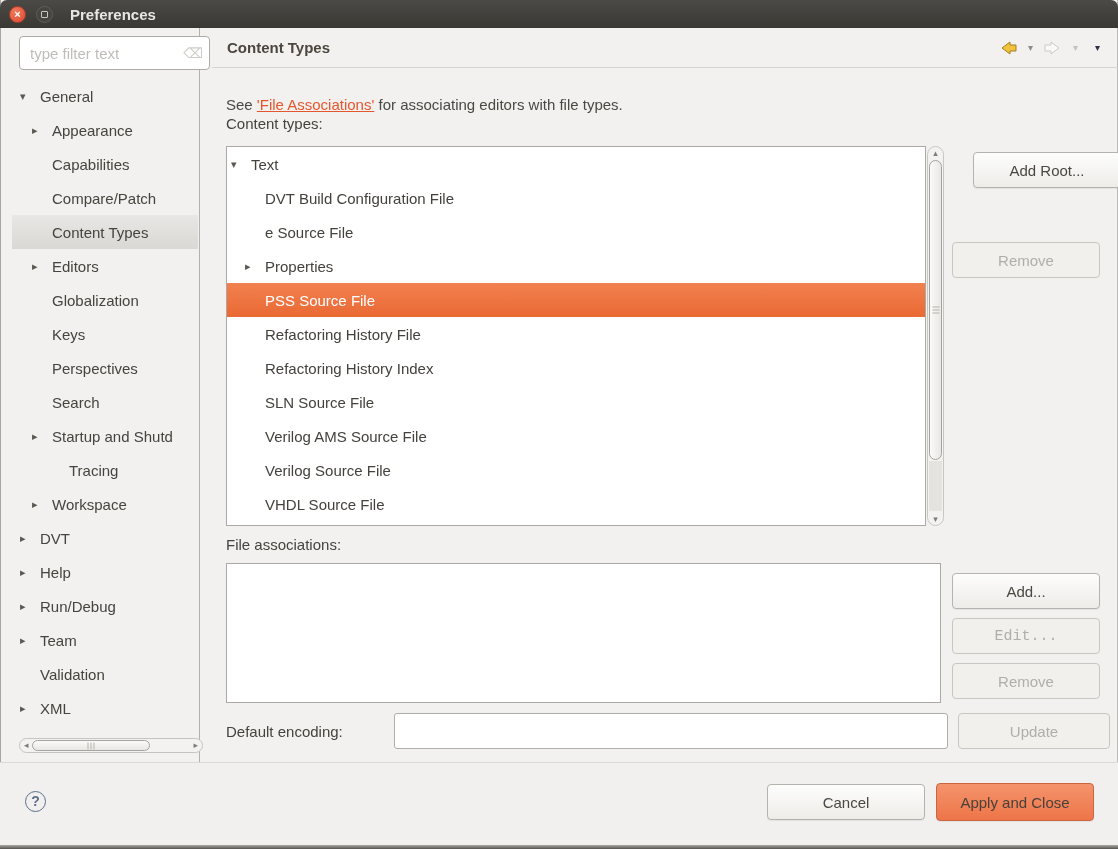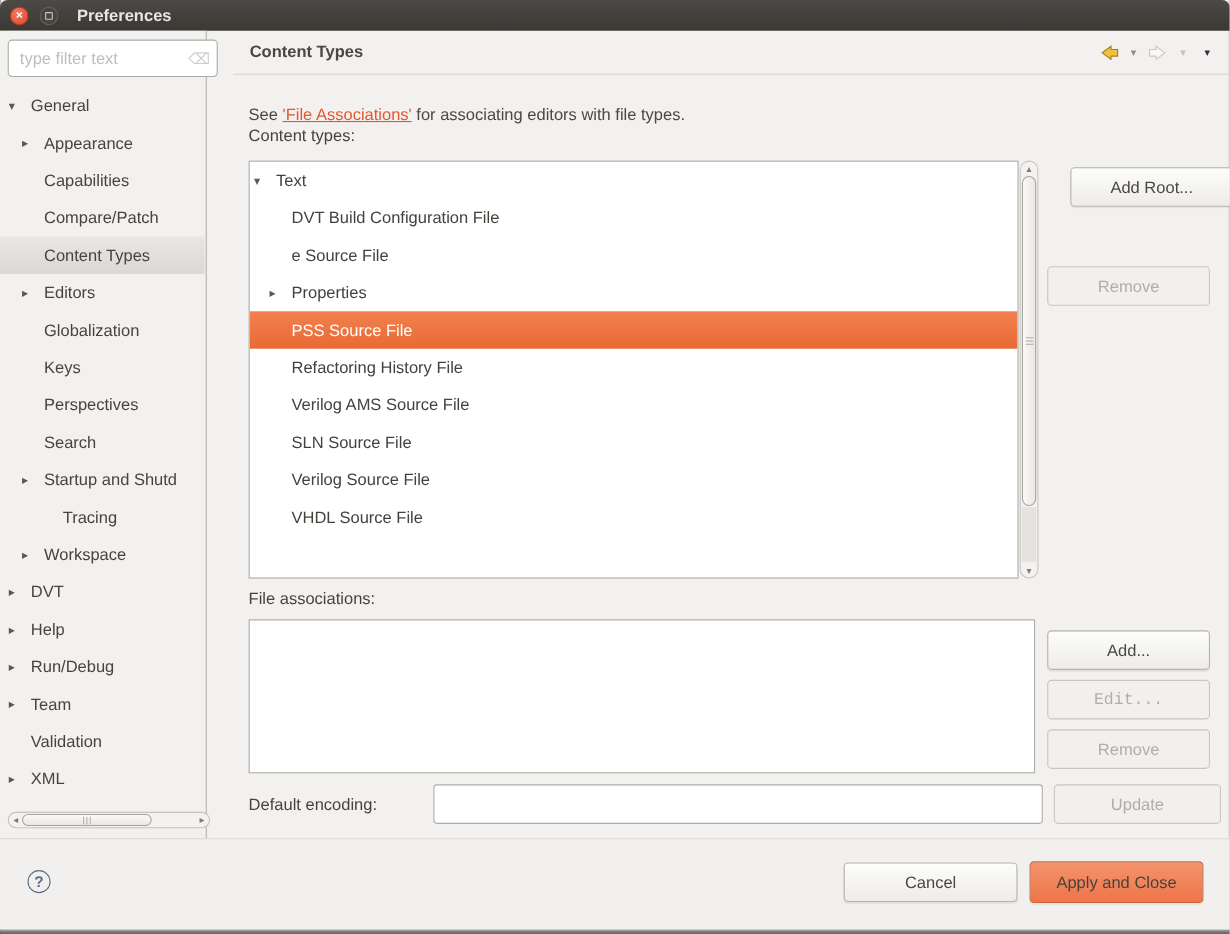--- a/index.html
+++ b/index.html
@@ -17,21 +17,21 @@
             text-align:center;cursor:default;}
   .tb-max{width:17px;height:17px;border-radius:50%;margin-left:10px;flex:none;position:relative;
           background:#47453F;border:1px solid #615E57;}
   .tb-max span{position:absolute;left:4px;top:4px;right:4px;bottom:4px;border:1px solid #C9C6C0;border-radius:1px;}
   .tb-title{margin-left:17px;color:#E9E7E3;font-weight:bold;font-size:15px;}
 
   
   .mainarea{position:absolute;top:28px;left:0;right:0;height:734px;}
 
   
-  .sidebar{position:absolute;left:0;top:0;width:188px;height:100%;border-right:1px solid #B3B1AC;background:#F2F1EF;}
+  .sidebar{position:absolute;left:12px;top:0;width:188px;height:100%;border-right:1px solid #B3B1AC;background:#F2F1EF;}
   .filter-box{position:absolute;left:7px;top:8px;width:191px;height:34px;background:#FFF;
               border:1px solid #ADABA6;border-radius:4px;display:flex;align-items:center;padding:0 6px 0 8px;}
   .filter-box input{flex:1;min-width:0;border:none;outline:none;font-size:15px;color:#45433E;
                     font-family:"Liberation Sans",sans-serif;background:transparent;}
   .filter-box input::placeholder{color:#BFBDB9;}
   .filter-clear{color:#CFCDC8;font-size:14px;flex:none;}
   .tree{position:absolute;left:0;top:51px;right:1px;}
   .tree-row{height:34px;display:flex;align-items:center;font-size:15px;color:#46443F;white-space:nowrap;overflow:hidden;}
   .tree-row.selected{background:linear-gradient(#E8E7E5,#DAD8D5);}
   .twisty{width:20px;flex:none;font-size:11px;color:#5B5852;}
@@ -253,25 +253,29 @@
             <div class="tree-row selected" style="padding-left: 18px;">
     <span class="twisty"></span>
     <span class="lbl">PSS Source File</span>
   </div>
             <div class="tree-row" style="padding-left: 18px;">
     <span class="twisty"></span>
     <span class="lbl">Refactoring History File</span>
   </div>
             <div class="tree-row" style="padding-left: 18px;">
     <span class="twisty"></span>
+    <span class="lbl">Refactoring History Index</span>
+  </div>
+            <div class="tree-row" style="padding-left: 18px;">
+    <span class="twisty"></span>
+    <span class="lbl">SLN Source File</span>
+  </div>
+            <div class="tree-row" style="padding-left: 18px;">
+    <span class="twisty"></span>
     <span class="lbl">Verilog AMS Source File</span>
-  </div>
-            <div class="tree-row" style="padding-left: 18px;">
-    <span class="twisty"></span>
-    <span class="lbl">SLN Source File</span>
   </div>
             <div class="tree-row" style="padding-left: 18px;">
     <span class="twisty"></span>
     <span class="lbl">Verilog Source File</span>
   </div>
             <div class="tree-row" style="padding-left: 18px;">
     <span class="twisty"></span>
     <span class="lbl">VHDL Source File</span>
   </div>
           </div>

